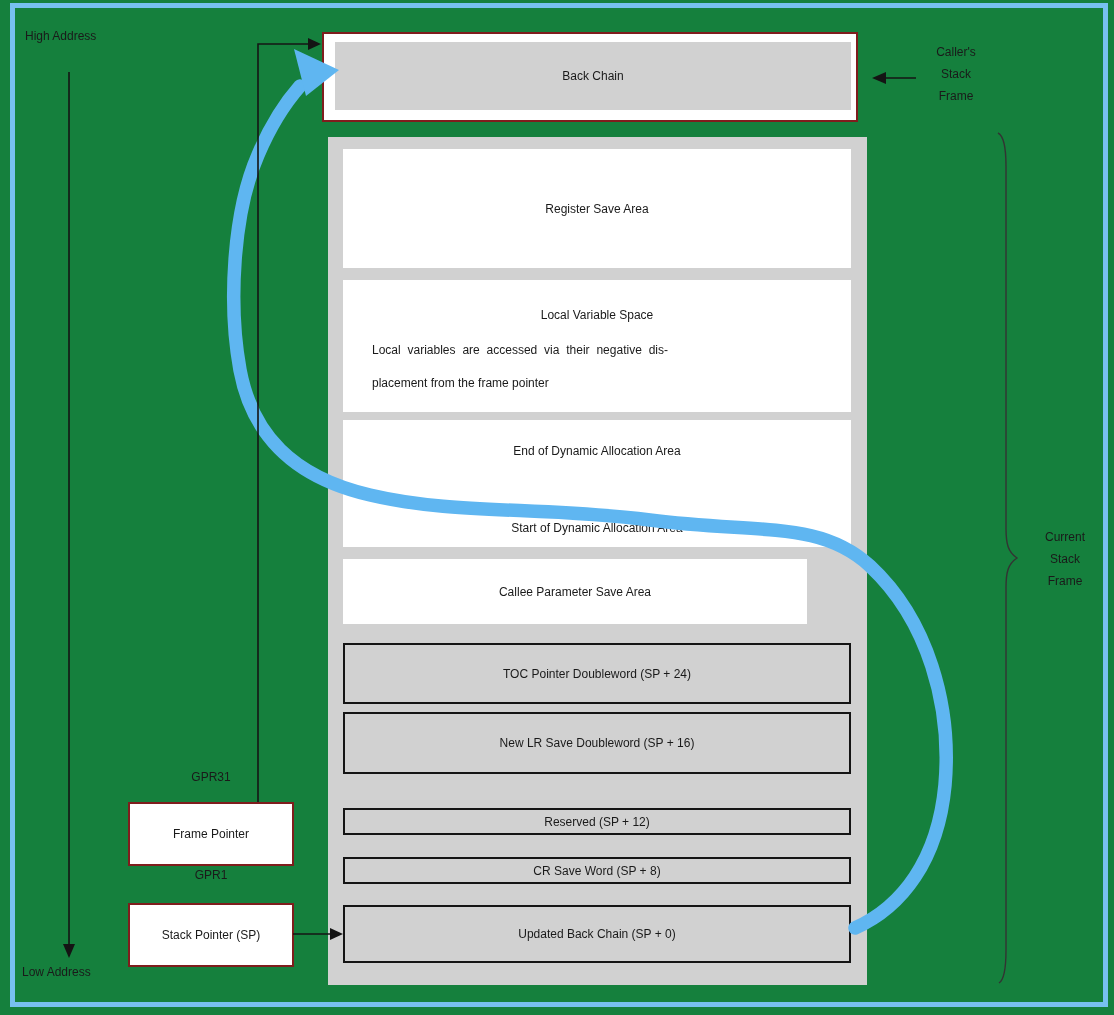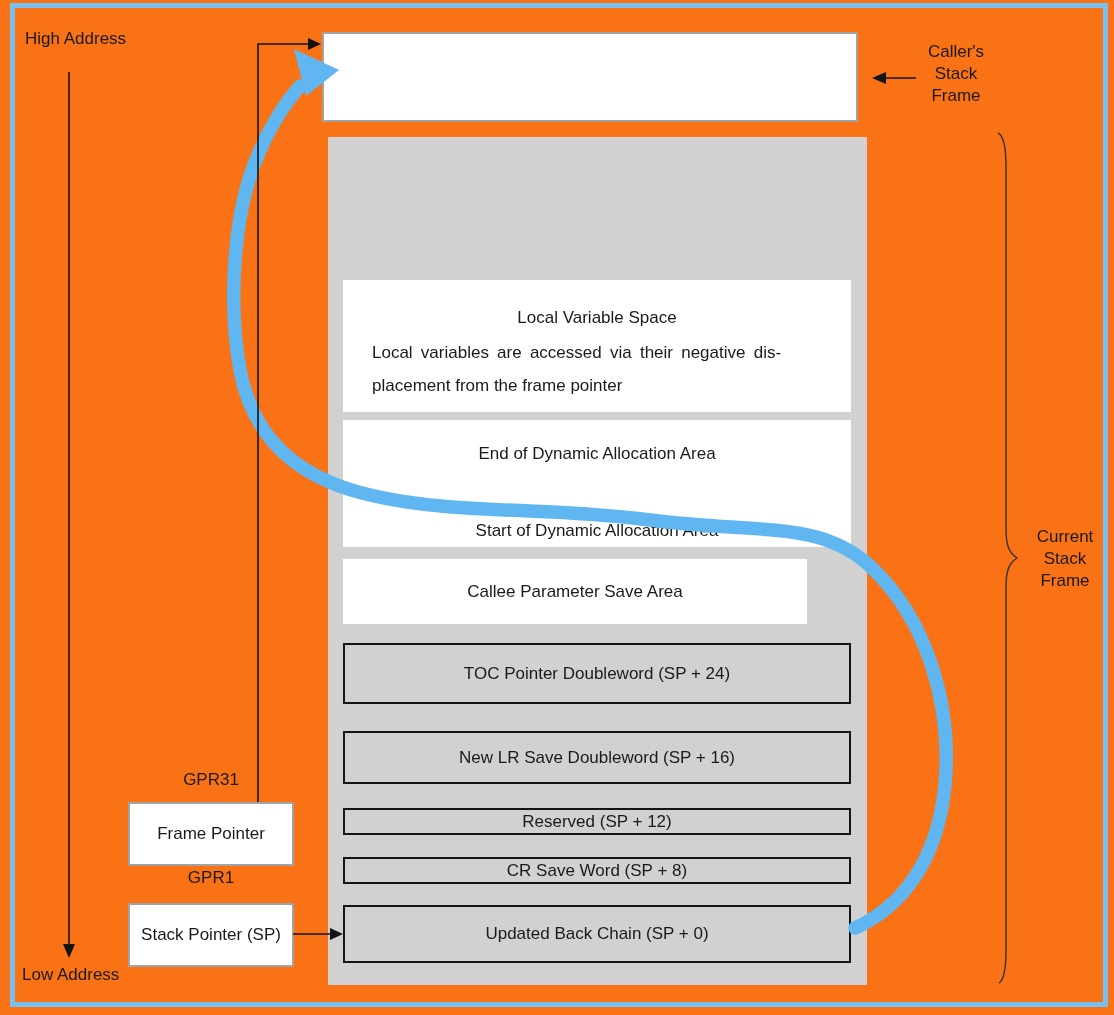--- a/index.html
+++ b/index.html
@@ -1,74 +1,80 @@
 <!DOCTYPE html>
 <html><head>
 <meta charset="utf-8">
 <style>
   html,body{margin:0;padding:0;background:#ffffff;}
   #page{
-    position:relative;width:1114px;height:1015px;background:#f97316;overflow:hidden;
-    font-family:"Liberation Sans","DejaVu Sans",sans-serif;color:#1a1a1a;font-size:17px;
+    position:relative;width:1114px;height:1015px;background:#15803d;overflow:hidden;
+    font-family:"Liberation Sans","DejaVu Sans",sans-serif;color:#1a1a1a;font-size:12px;
   }
   .abs{position:absolute;box-sizing:border-box;}
   .frame-border{
     left:10px;top:3px;width:1098px;height:1004px;
     border:5px solid #77C0EF;background:transparent;
   }
   .label{white-space:nowrap;}
   .center-label{text-align:center;}
   .box{display:flex;align-items:center;justify-content:center;text-align:center;}
-  .outlined{border:2px solid #a3a3a3;background:#ffffff;}
+  .outlined{border:2px solid #7f1d1d;background:#ffffff;}
   .gray-fill{background:#D1D1D1;}
   .white-fill{background:#ffffff;}
   .gray-box{background:#D1D1D1;border:2px solid #141414;}
   .stacked{line-height:22px;text-align:center;}
   svg{position:absolute;left:0;top:0;pointer-events:none;}
 </style>
 </head>
 <body>
 
 <div id="page">
 
   <div class="abs frame-border"></div>
 
   <div class="abs label" style="left:25px;top:29px;">High Address</div>
   <div class="abs label" style="left:22px;top:965px;">Low Address</div>
 
   <div class="abs outlined" style="left:322px;top:32px;width:536px;height:90px;"></div>
+  <div class="abs gray-fill box" style="left:335px;top:42px;width:516px;height:68px;">
+    <span>Back Chain</span>
+  </div>
 
   <div class="abs stacked" style="left:900px;top:41px;width:112px;">
     <span style="display:block;">Caller's</span>
     <span style="display:block;">Stack</span>
     <span style="display:block;">Frame</span>
   </div>
 
   <div class="abs gray-fill" style="left:328px;top:137px;width:539px;height:848px;"></div>
 
+  <div class="abs white-fill box" style="left:343px;top:149px;width:508px;height:119px;">
+    <span>Register Save Area</span>
+  </div>
 
   <div class="abs white-fill" style="left:343px;top:280px;width:508px;height:132px;">
     <div class="abs center-label" style="left:0;right:0;top:28px;">Local Variable Space</div>
     <div class="abs label" style="left:29px;top:63px;word-spacing:3.5px;">Local variables are accessed via their negative dis-</div>
     <div class="abs label" style="left:29px;top:96px;">placement from the frame pointer</div>
   </div>
 
   <div class="abs white-fill" style="left:343px;top:420px;width:508px;height:127px;padding-left:36px;">
     <div class="abs center-label" style="left:0;right:0;top:24px;">End of Dynamic Allocation Area</div>
     <div class="abs center-label" style="left:0;right:0;top:101px;">Start of Dynamic Allocation Area</div>
   </div>
 
   <div class="abs white-fill box" style="left:343px;top:559px;width:464px;height:65px;">
     <span>Callee Parameter Save Area</span>
   </div>
 
   <div class="abs gray-box box" style="left:343px;top:643px;width:508px;height:61px;">
     <span>TOC Pointer Doubleword (SP + 24)</span>
   </div>
-  <div class="abs gray-box box" style="left:343px;top:731px;width:508px;height:53px;text-align:right;">
+  <div class="abs gray-box box" style="left:343px;top:712px;width:508px;height:62px;text-align:right;">
     <span>New LR Save Doubleword (SP + 16)</span>
   </div>
   <div class="abs gray-box box" style="left:343px;top:808px;width:508px;height:27px;">
     <span>Reserved (SP + 12)</span>
   </div>
   <div class="abs gray-box box" style="left:343px;top:857px;width:508px;height:27px;">
     <span>CR Save Word (SP + 8)</span>
   </div>
   <div class="abs gray-box box" style="left:343px;top:905px;width:508px;height:58px;">
     <span>Updated Back Chain (SP + 0)</span>

